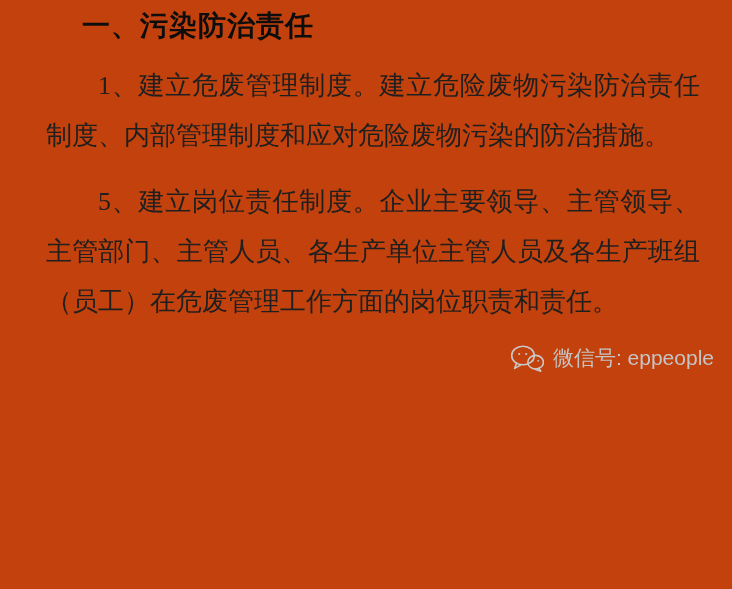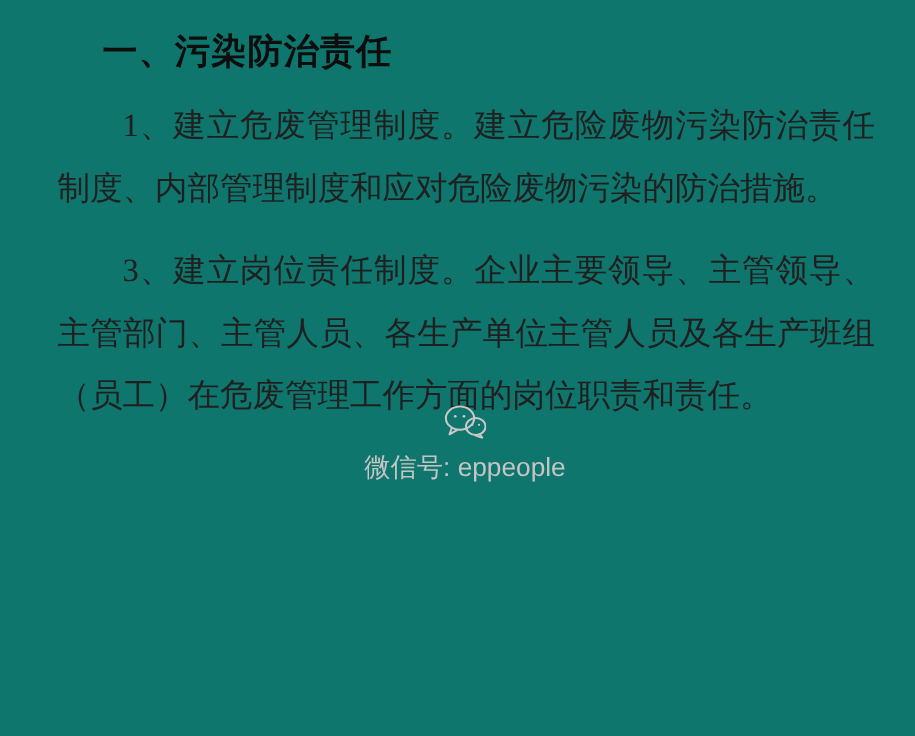--- a/index.html
+++ b/index.html
@@ -1,22 +1,22 @@
 <!DOCTYPE html>
 <html><head>
 <meta charset="utf-8">
 <style>
   html, body { margin: 0; padding: 0; background: #ffffff; }
   .page {
     position: relative;
     width: 732px;
     height: 589px;
     box-sizing: border-box;
-    padding: 16px 16px 0 30px;
-    background: #0f766e;
+    padding: 1px 16px 0 30px;
+    background: #c2410c;
     font-family: "Liberation Serif", "DejaVu Serif", serif;
     color: #1f1f1f;
     overflow: hidden;
   }
   .heading {
     margin: 0;
     padding-top: 6px;
     height: 38px;
     line-height: 38px;
     font-family: "Liberation Sans", "DejaVu Sans", sans-serif;
@@ -39,35 +39,34 @@
     margin-top: 8px;
     height: 30px;
     display: flex;
     justify-content: flex-end;
     align-items: center;
     gap: 9px;
     padding-right: 2px;
     font-family: "Liberation Sans", "DejaVu Sans", sans-serif;
     font-size: 21px;
     color: #c5c5c5;
-    flex-direction: column;
   }
   .watermark .wm-icon { display: inline-flex; color: #c9c9c9; }
 </style>
 </head>
 <body>
 
 <div class="page">
 
   <h1 class="heading">一、污染防治责任</h1>
 
   <p class="para">1、建立危废管理制度。建立危险废物污染防治责任制度、内部管理制度和应对危险废物污染的防治措施。</p>
 
 
-  <p class="para">3、建立岗位责任制度。企业主要领导、主管领导、主管部门、主管人员、各生产单位主管人员及各生产班组（员工）在危废管理工作方面的岗位职责和责任。</p>
+  <p class="para">5、建立岗位责任制度。企业主要领导、主管领导、主管部门、主管人员、各生产单位主管人员及各生产班组（员工）在危废管理工作方面的岗位职责和责任。</p>
 
 
 
   <div class="watermark">
     <span class="wm-icon">
       <svg width="34" height="28" viewBox="0 0 34 28" aria-hidden="true">
         <g fill="none" stroke="currentColor" stroke-width="1.6" stroke-linecap="round" stroke-linejoin="round">
           <ellipse cx="13" cy="11.5" rx="11.3" ry="9.3"></ellipse>
           <path d="M6.5 19.2 L4.6 24.4 L10.6 21.1"></path>
           <ellipse cx="25.6" cy="18.2" rx="7.8" ry="6.8"></ellipse>

